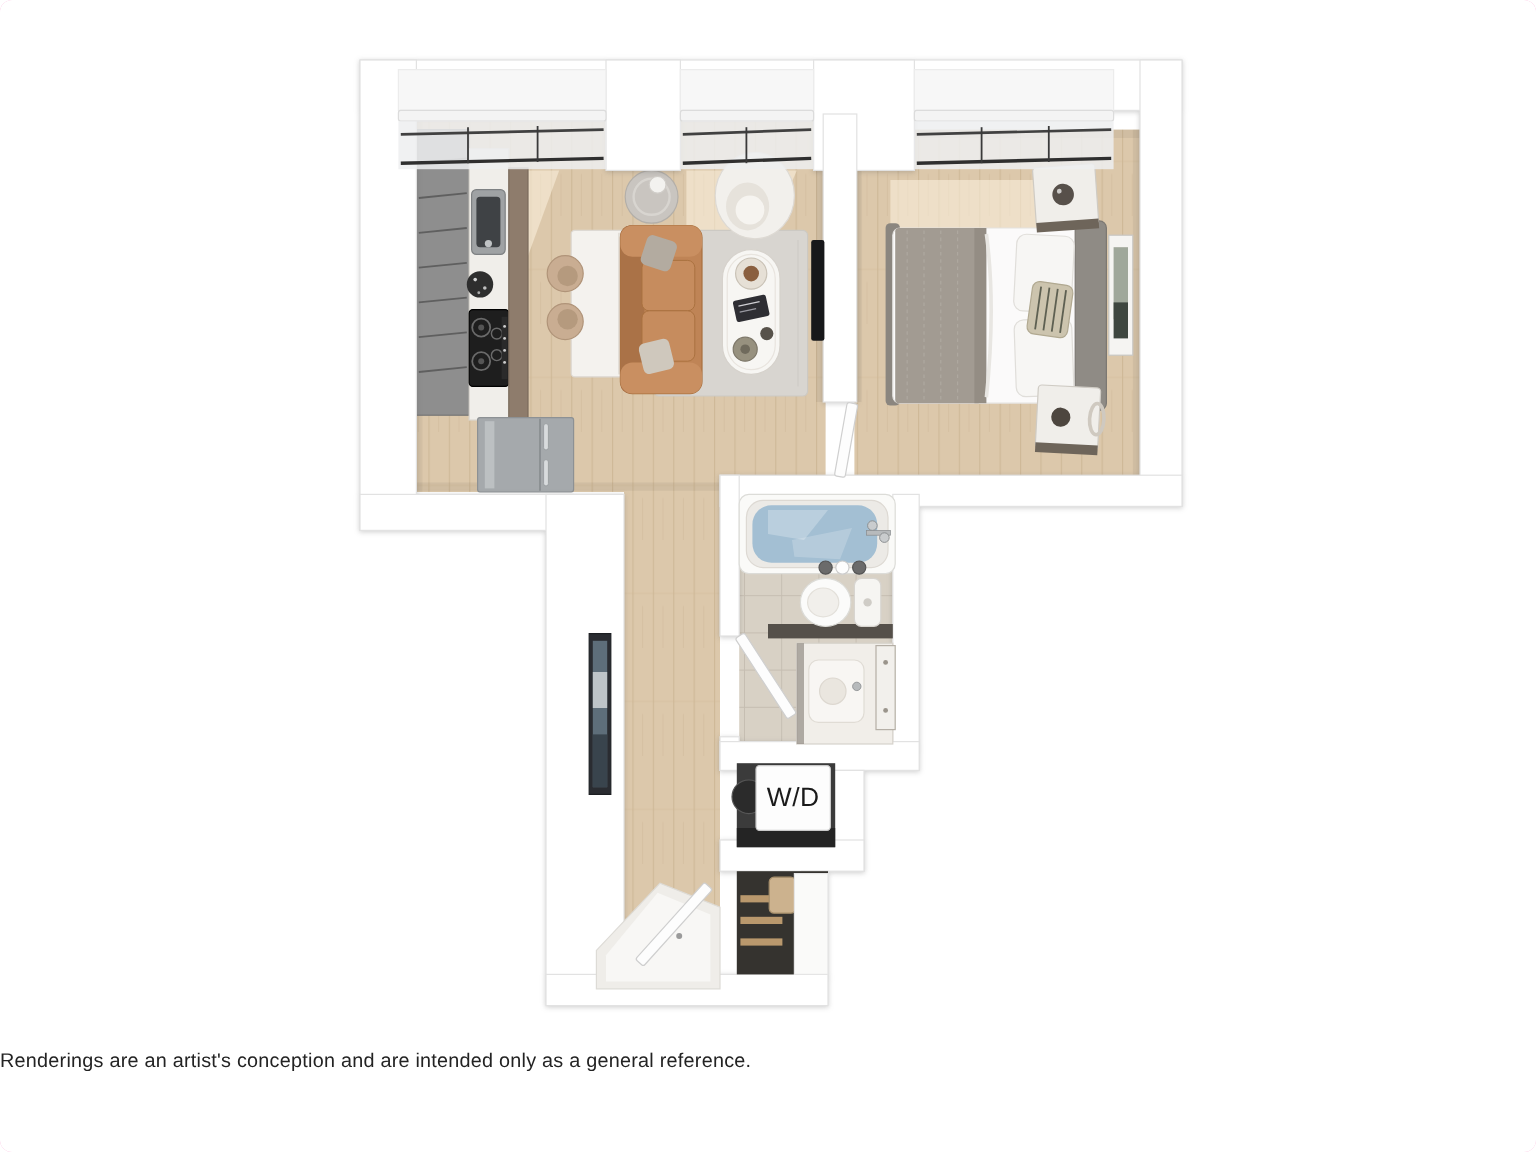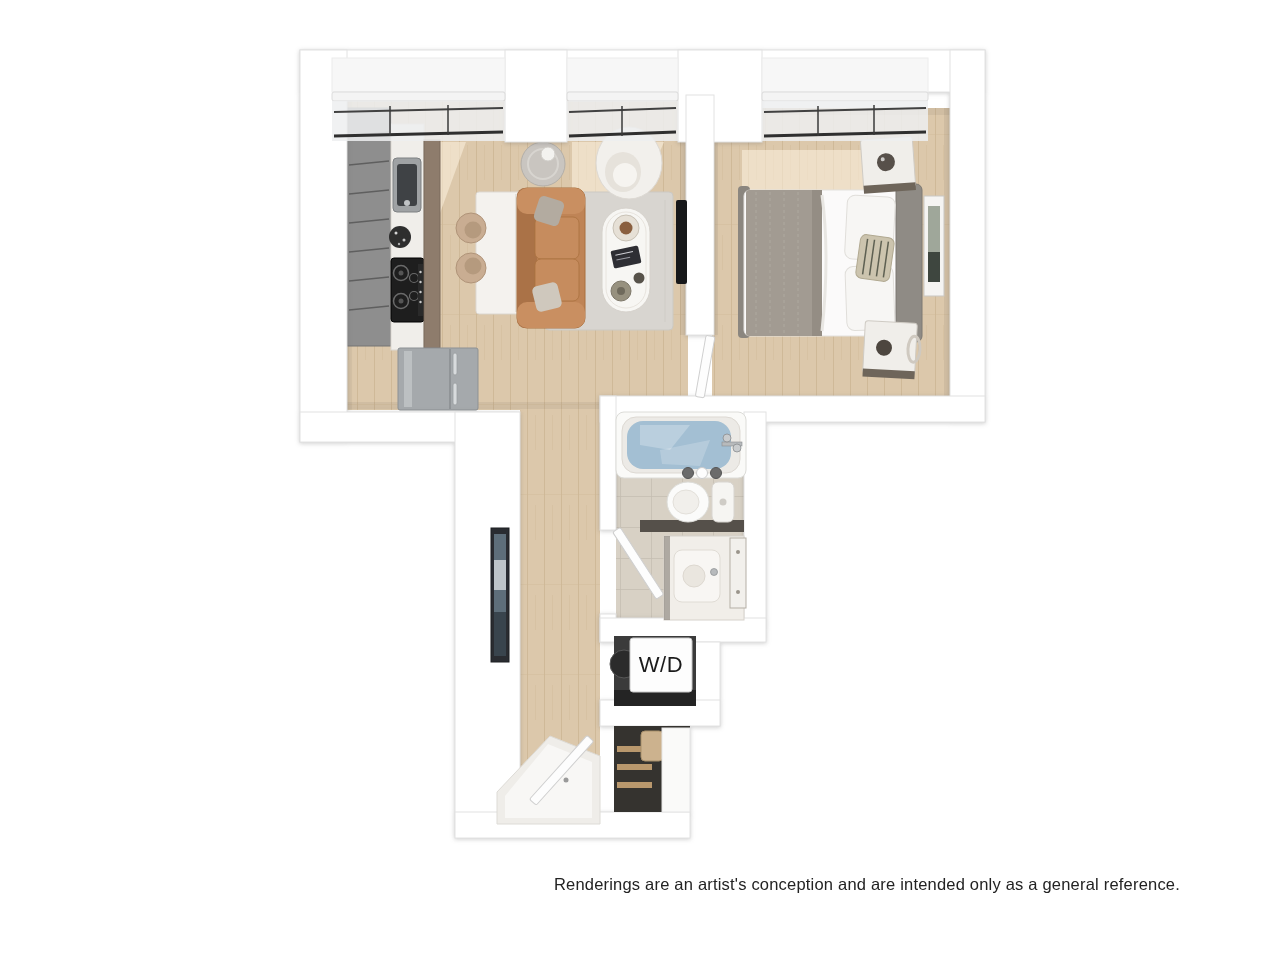--- a/index.html
+++ b/index.html
@@ -2,27 +2,28 @@
 <html><head>
 <meta charset="utf-8">
 <style>
   html,body{margin:0;padding:0;background:#ffffff;}
   .stage{
     position:relative;
     width:1280px;height:960px;
     background:#f9a8d4;
     font-family:"Liberation Sans", sans-serif;
     overflow:hidden;
+    border-radius:10px;
   }
   .plan-svg{position:absolute;left:0;top:0;}
   .walls rect{fill:#ffffff;stroke:#e2e2e2;stroke-width:1;}
   .walls{filter:drop-shadow(0px 1px 2px rgba(90,90,90,0.28));}
   .disclaimer{
     position:absolute;left:0;top:872px;width:1180px;
-    text-align:right;color:#232323;
+    text-align:left;color:#232323;
     font-size:16.5px;line-height:25.5px;letter-spacing:0.2px;
   }
   .disclaimer div{white-space:nowrap;}
   .wd-text{font-family:"Liberation Sans", sans-serif;font-size:22px;fill:#1a1a1a;letter-spacing:0.5px;}
 </style>
 </head>
 <body>
 
 <div class="stage">
 <svg class="plan-svg" width="1280" height="960" viewBox="0 0 1280 960">

